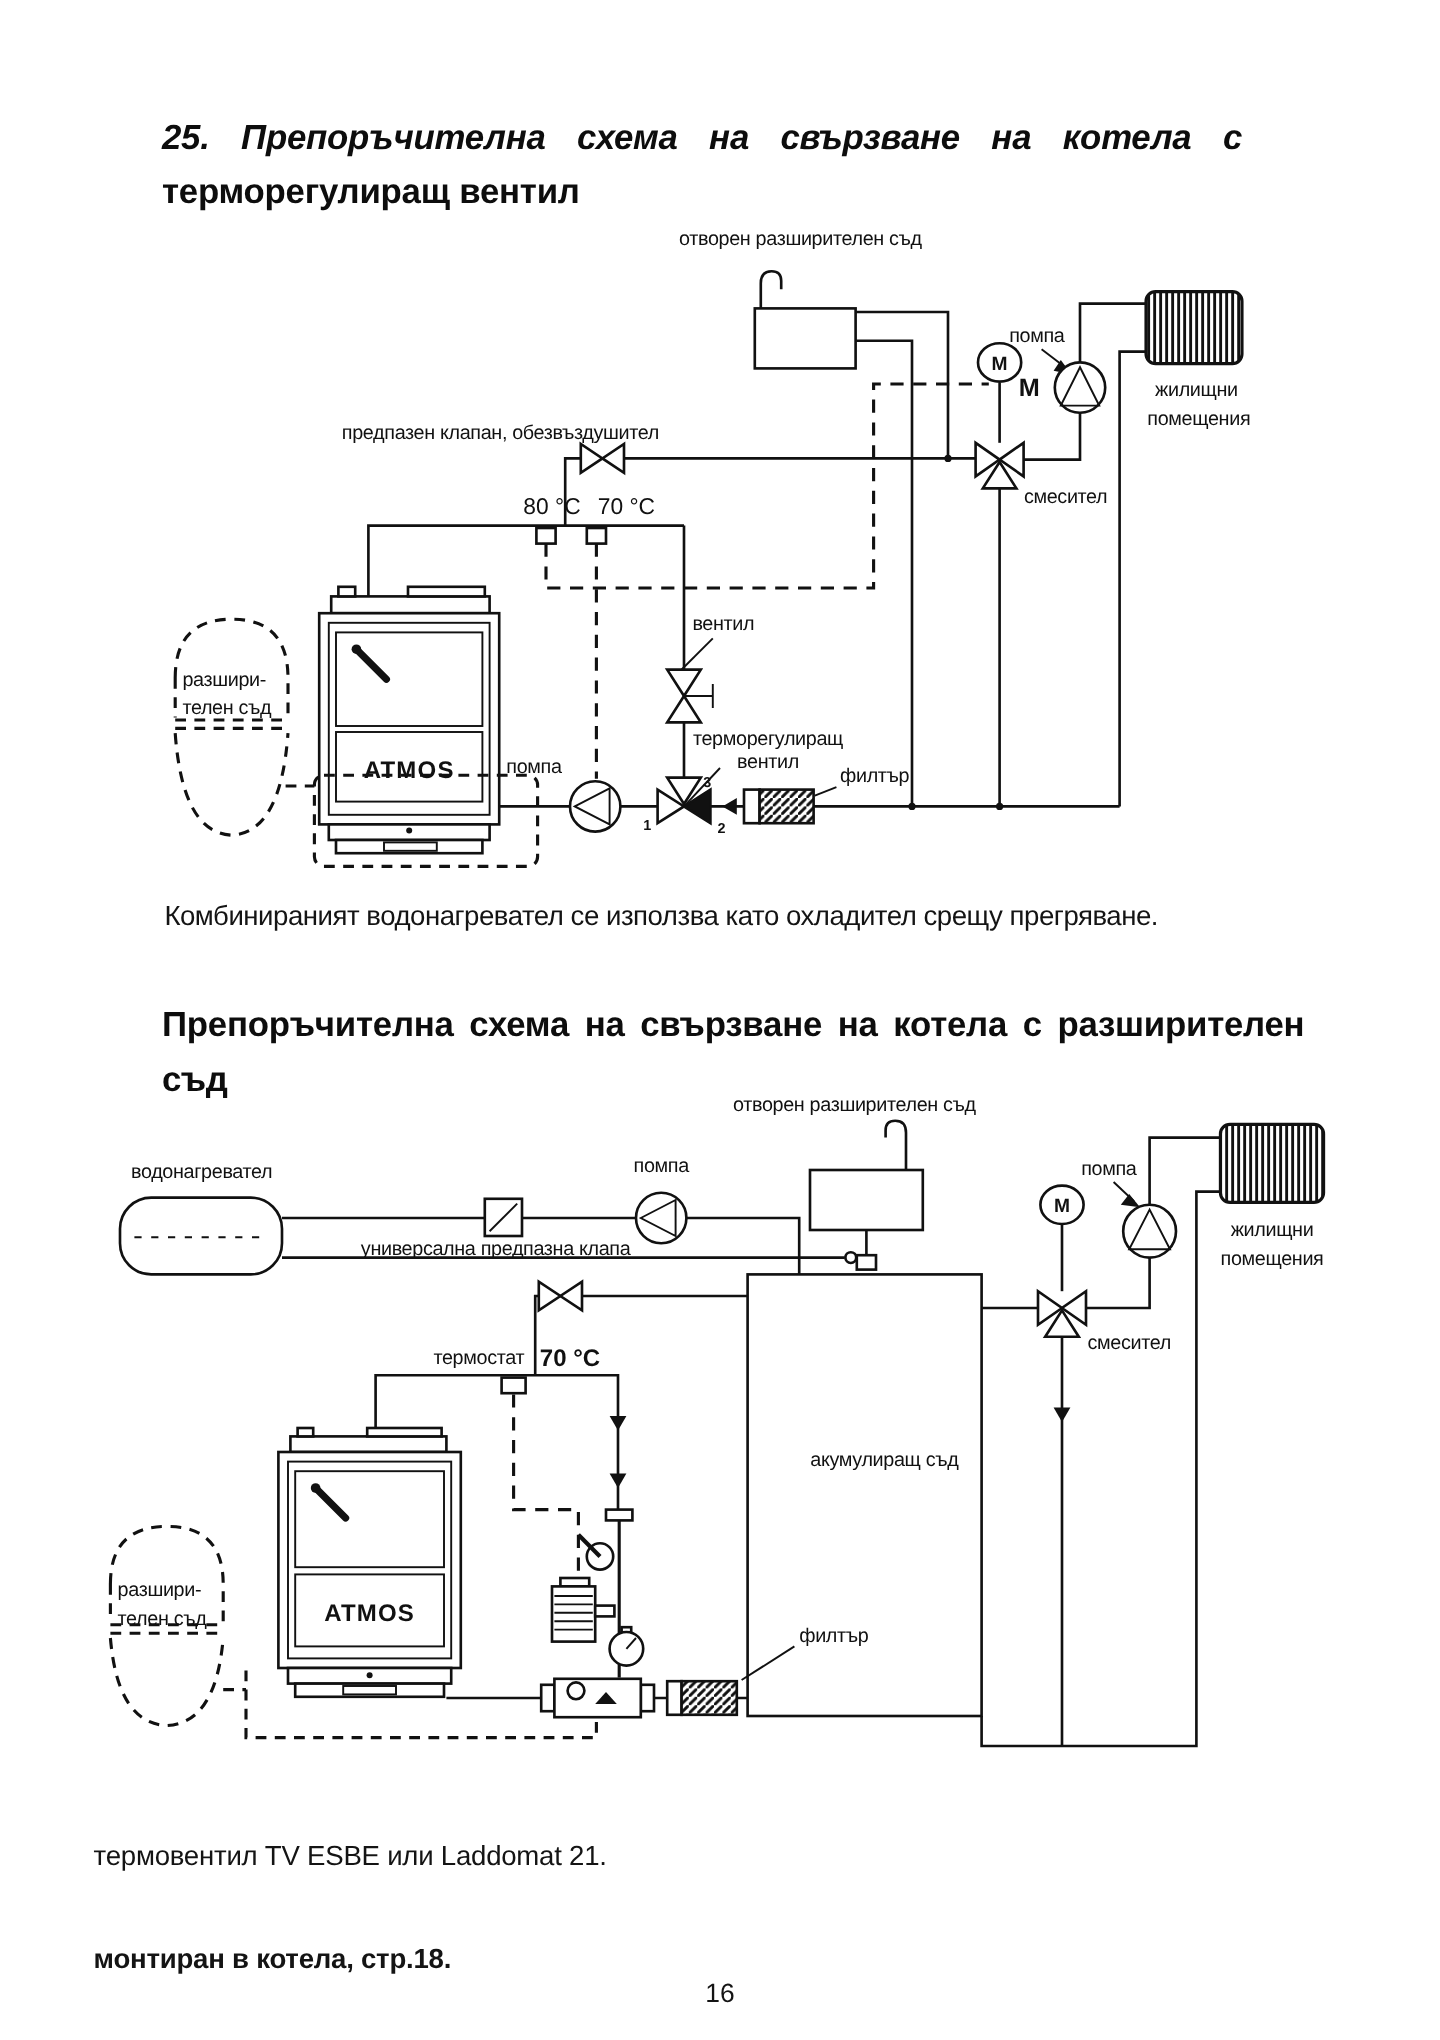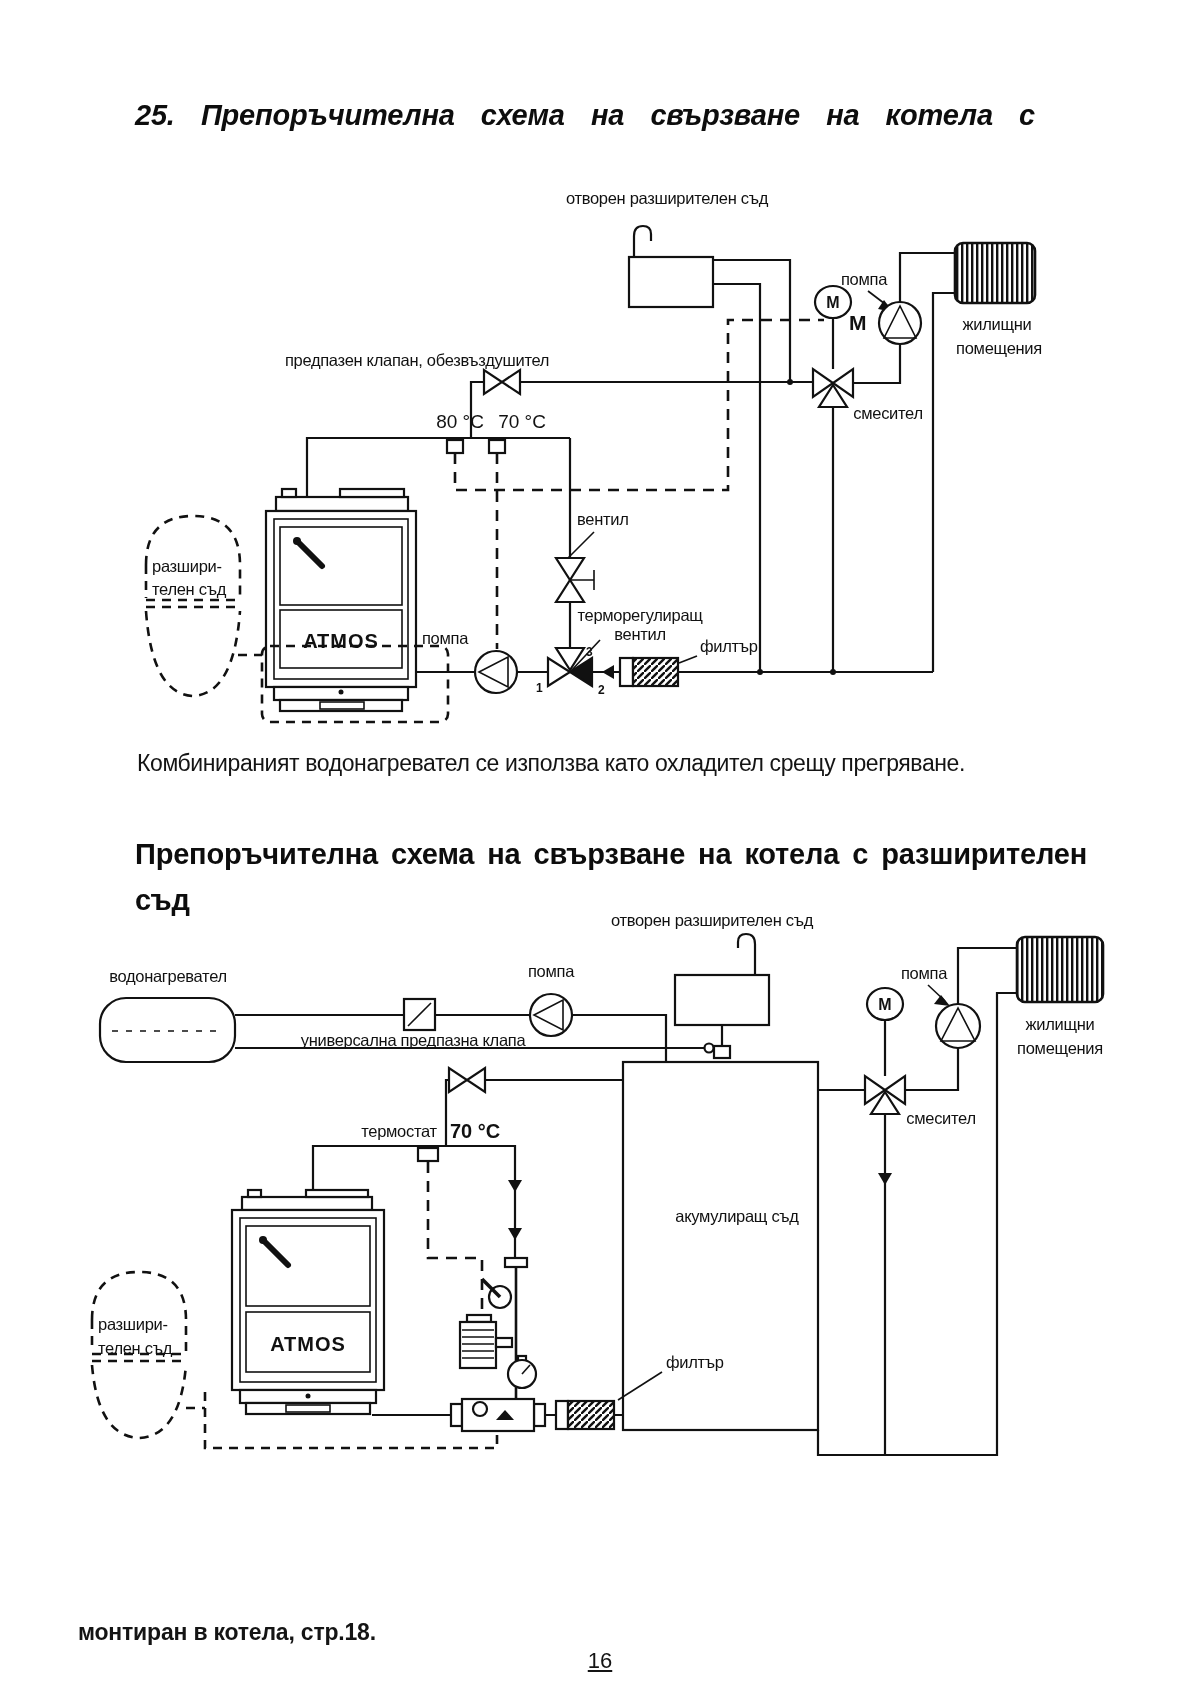--- a/index.html
+++ b/index.html
@@ -22,20 +22,21 @@
   .sym{stroke:#111;stroke-width:2.2;fill:#fff;}
   .symk{stroke:#111;stroke-width:2.2;fill:#111;}
   .thin{stroke:#111;stroke-width:1.6;fill:none;}
 </style>
 </head>
 <body>
 
 <div id="page">
 
   <div class="abs h1 just" style="left:135px;top:93px;width:900px;font-style:italic;">25. Препоръчителна схема на свързване на котела с</div>
+  <div class="abs h1" style="left:135px;top:138px;width:900px;">терморегулиращ вентил</div>
 
   <svg class="abs" style="left:0;top:0;" width="1200" height="1700" viewBox="0 0 1200 1700">
     <defs>
       <pattern id="rad" width="5" height="8" patternUnits="userSpaceOnUse">
         <rect width="5" height="8" fill="#fff"></rect>
         <line x1="2.2" y1="0" x2="2.2" y2="8" stroke="#111" stroke-width="2.4"></line>
       </pattern>
       <pattern id="hatch" width="7" height="7" patternUnits="userSpaceOnUse">
         <rect width="7" height="7" fill="#fff"></rect>
         <path d="M0,7 L7,0" stroke="#111" stroke-width="2.4"></path>
@@ -261,16 +262,17 @@
       <text class="lbl" x="666" y="1368">филтър</text>
       <line class="thin" x1="662" y1="1372" x2="618" y2="1400"></line>
     </g>
   </svg>
 
   <div class="abs cap" style="left:137px;top:750px;width:960px;">Комбинираният водонагревател се използва като охладител срещу прегряване.</div>
 
   <div class="abs h1" style="left:135px;top:878px;width:952px;">съд</div>
   <div class="abs h1 just" style="left:135px;top:832px;width:952px;">Препоръчителна схема на свързване на котела с разширителен</div>
 
+  <div class="abs para" style="left:78px;top:1525px;width:1007px;">термовентил TV ESBE или Laddomat 21.</div>
   <div class="abs para bold" style="left:78px;top:1611px;width:1007px;">монтиран в котела, стр.18.</div>
 
-  <div class="abs pgnum" style="left:0;top:1648px;text-decoration:underline;">16</div>
+  <div class="abs pgnum" style="left:0;top:1648px;">16</div>
 </div>
 
 </body></html>

